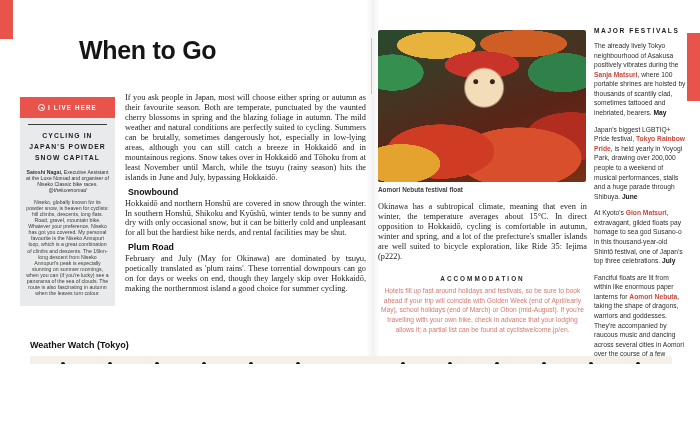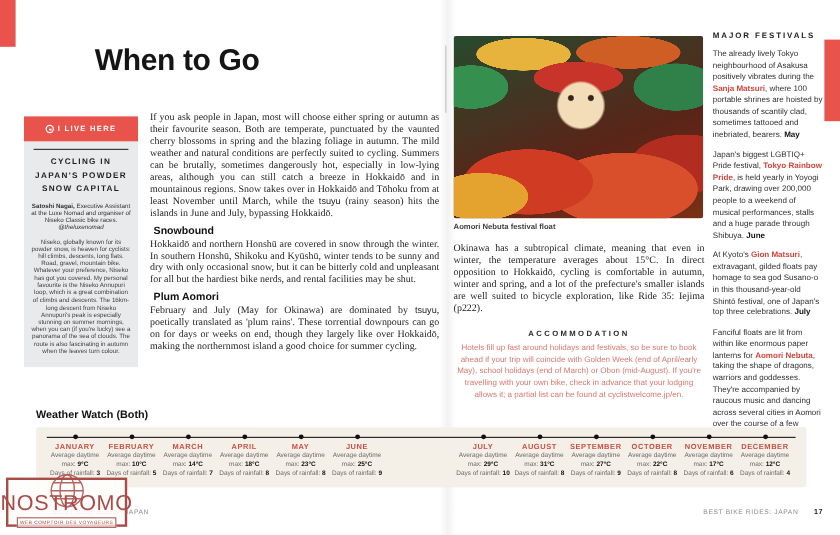--- a/index.html
+++ b/index.html
@@ -1,18 +1,18 @@
 <!DOCTYPE html>
 <html style="--accent-red: #e8544c; --month-red: #c94f43; --festival-red: #d0453c; --salmon: #d4796f; --weather-bg: #f4efe7; --sidebar-gray: #e9eaeb; --stamp-red: #a84c48;"><head>
 <meta charset="utf-8">
 <style>
   * { margin:0; padding:0; box-sizing:border-box; }
   html,body { width:700px; height:446px; background:#fff; }
   body { font-family:"Liberation Sans", sans-serif; color:#222; }
-  .spread { position:relative; width:700px; height:446px; background:#fff; overflow:hidden; }
+  .spread { position:relative; width:700px; height:364px; background:#fff; overflow:hidden; }
 
   .gutter { position:absolute; left:366px; top:0; width:14px; height:446px;
             background:linear-gradient(90deg, rgba(0,0,0,0) 0%, rgba(0,0,0,.05) 50%, rgba(0,0,0,0) 100%); pointer-events:none; }
 
   .tab { position:absolute; background:var(--accent-red,#e8544c); }
   .tab-left  { left:0; top:30; width:13px; height:39px; }
   .tab-right { right:0; top:33px; width:13px; height:68px; }
 
   h1.title { position:absolute; left:79px; top:36px; font-size:25px; font-weight:bold; letter-spacing:-.3px; color:#151515; }
   .subtitle { position:absolute; left:80px; top:65px; width:264px; font-size:8.5px; line-height:1.32; color:#5a5a5a; }
@@ -117,22 +117,22 @@
       <div class="lh-heading">CYCLING IN JAPAN'S POWDER SNOW CAPITAL</div>
       <p class="lh-author"><b>Satoshi Nagai,</b><span> Executive Assistant at the Luxe Nomad and organiser of Niseko Classic bike races. </span><i>@theluxenomad</i></p>
       <p class="lh-text">Niseko, globally known for its powder snow, is heaven for cyclists: hill climbs, descents, long flats. Road, gravel, mountain bike. Whatever your preference, Niseko has got you covered. My personal favourite is the Niseko Annupuri loop, which is a great combination of climbs and descents. The 16km-long descent from Niseko Annupuri's peak is especially stunning on summer mornings, when you can (if you're lucky) see a panorama of the sea of clouds. The route is also fascinating in autumn when the leaves turn colour.</p>
     </div>
   </aside>
 
   <div class="main-col">
     <p class="serif"><span>If you ask people in Japan, most will choose either spring or autumn as their favourite season. Both are temperate, punctuated by the vaunted cherry blossoms in spring and the blazing foliage in autumn. The mild weather and natural conditions are perfectly suited to cycling. Summers can be brutally, sometimes dangerously hot, especially in low-lying areas, although you can still catch a breeze in Hokkaidō and in mountainous regions. Snow takes over in Hokkaidō and Tōhoku from at least November until March, while the </span><span class="term">tsuyu</span><span> (rainy season) hits the islands in June and July, bypassing Hokkaidō.</span></p>
     <h3>Snowbound</h3>
     <p class="serif">Hokkaidō and northern Honshū are covered in snow through the winter. In southern Honshū, Shikoku and Kyūshū, winter tends to be sunny and dry with only occasional snow, but it can be bitterly cold and unpleasant for all but the hardiest bike nerds, and rental facilities may be shut.</p>
-    <h3>Plum Aomori</h3>
-    <p class="serif"><span>February and July (May for Okinawa) are dominated by </span><span class="term">tsuyu</span><span>, poetically translated as 'plum rains'. These torrential downpours can go on for days or weeks on end, though they largely like over Hokkaidō, making the northernmost island a good choice for summer cycling.</span></p>
+    <h3>Plum Road</h3>
+    <p class="serif"><span>February and July (May for Okinawa) are dominated by </span><span class="term">tsuyu</span><span>, poetically translated as 'plum rains'. These torrential downpours can go on for days or weeks on end, though they largely skip over Hokkaidō, making the northernmost island a good choice for summer cycling.</span></p>
   </div>
 
   <figure class="photo">
     <div class="photo-art"></div>
   </figure>
   <div class="photo-credit"></div>
   <div class="caption">Aomori Nebuta festival float</div>
 
   <div class="island-col">
     <p class="serif">Okinawa has a subtropical climate, meaning that even in winter, the temperature averages about 15°C. In direct opposition to Hokkaidō, cycling is comfortable in autumn, winter and spring, and a lot of the prefecture's smaller islands are well suited to bicycle exploration, like Ride 35: Iejima (p222).</p>
@@ -144,21 +144,21 @@
   </div>
 
   <aside class="festivals">
     <div class="fest-heading">MAJOR FESTIVALS</div>
     <p class="fest-item"><span>The already lively Tokyo neighbourhood of Asakusa positively vibrates during the </span><b class="fest-name">Sanja Matsuri</b><span>, where 100 portable shrines are hoisted by thousands of scantily clad, sometimes tattooed and inebriated, bearers. </span><b class="fest-month">May</b></p>
     <p class="fest-item"><span>Japan's biggest LGBTIQ+ Pride festival, </span><b class="fest-name">Tokyo Rainbow Pride</b><span>, is held yearly in Yoyogi Park, drawing over 200,000 people to a weekend of musical performances, stalls and a huge parade through Shibuya. </span><b class="fest-month">June</b></p>
     <p class="fest-item"><span>At Kyoto's </span><b class="fest-name">Gion Matsuri</b><span>, extravagant, gilded floats pay homage to sea god Susano-o in this thousand-year-old Shintō festival, one of Japan's top three celebrations. </span><b class="fest-month">July</b></p>
     <p class="fest-item"><span>Fanciful floats are lit from within like enormous paper lanterns for </span><b class="fest-name">Aomori Nebuta</b><span>, taking the shape of dragons, warriors and goddesses. They're accompanied by raucous music and dancing across several cities in Aomori over the course of a few weeks. </span><b class="fest-month">August</b></p>
   </aside>
 
-  <div class="wx-title">Weather Watch (Both)</div>
+  <div class="wx-title">Weather Watch (Tokyo)</div>
   <div class="wx-box">
     <div class="wx-line"></div>
     <div class="wx-row">
 
       <div class="wx-col">
         <span class="wx-dot"></span>
         <div class="wx-month">JANUARY</div>
         <div class="wx-detail"><span>Average daytime</span><br><span>max:</span> <b>9°C</b><br><span>Days of rainfall:</span> <b>3</b></div>
       </div>
 

